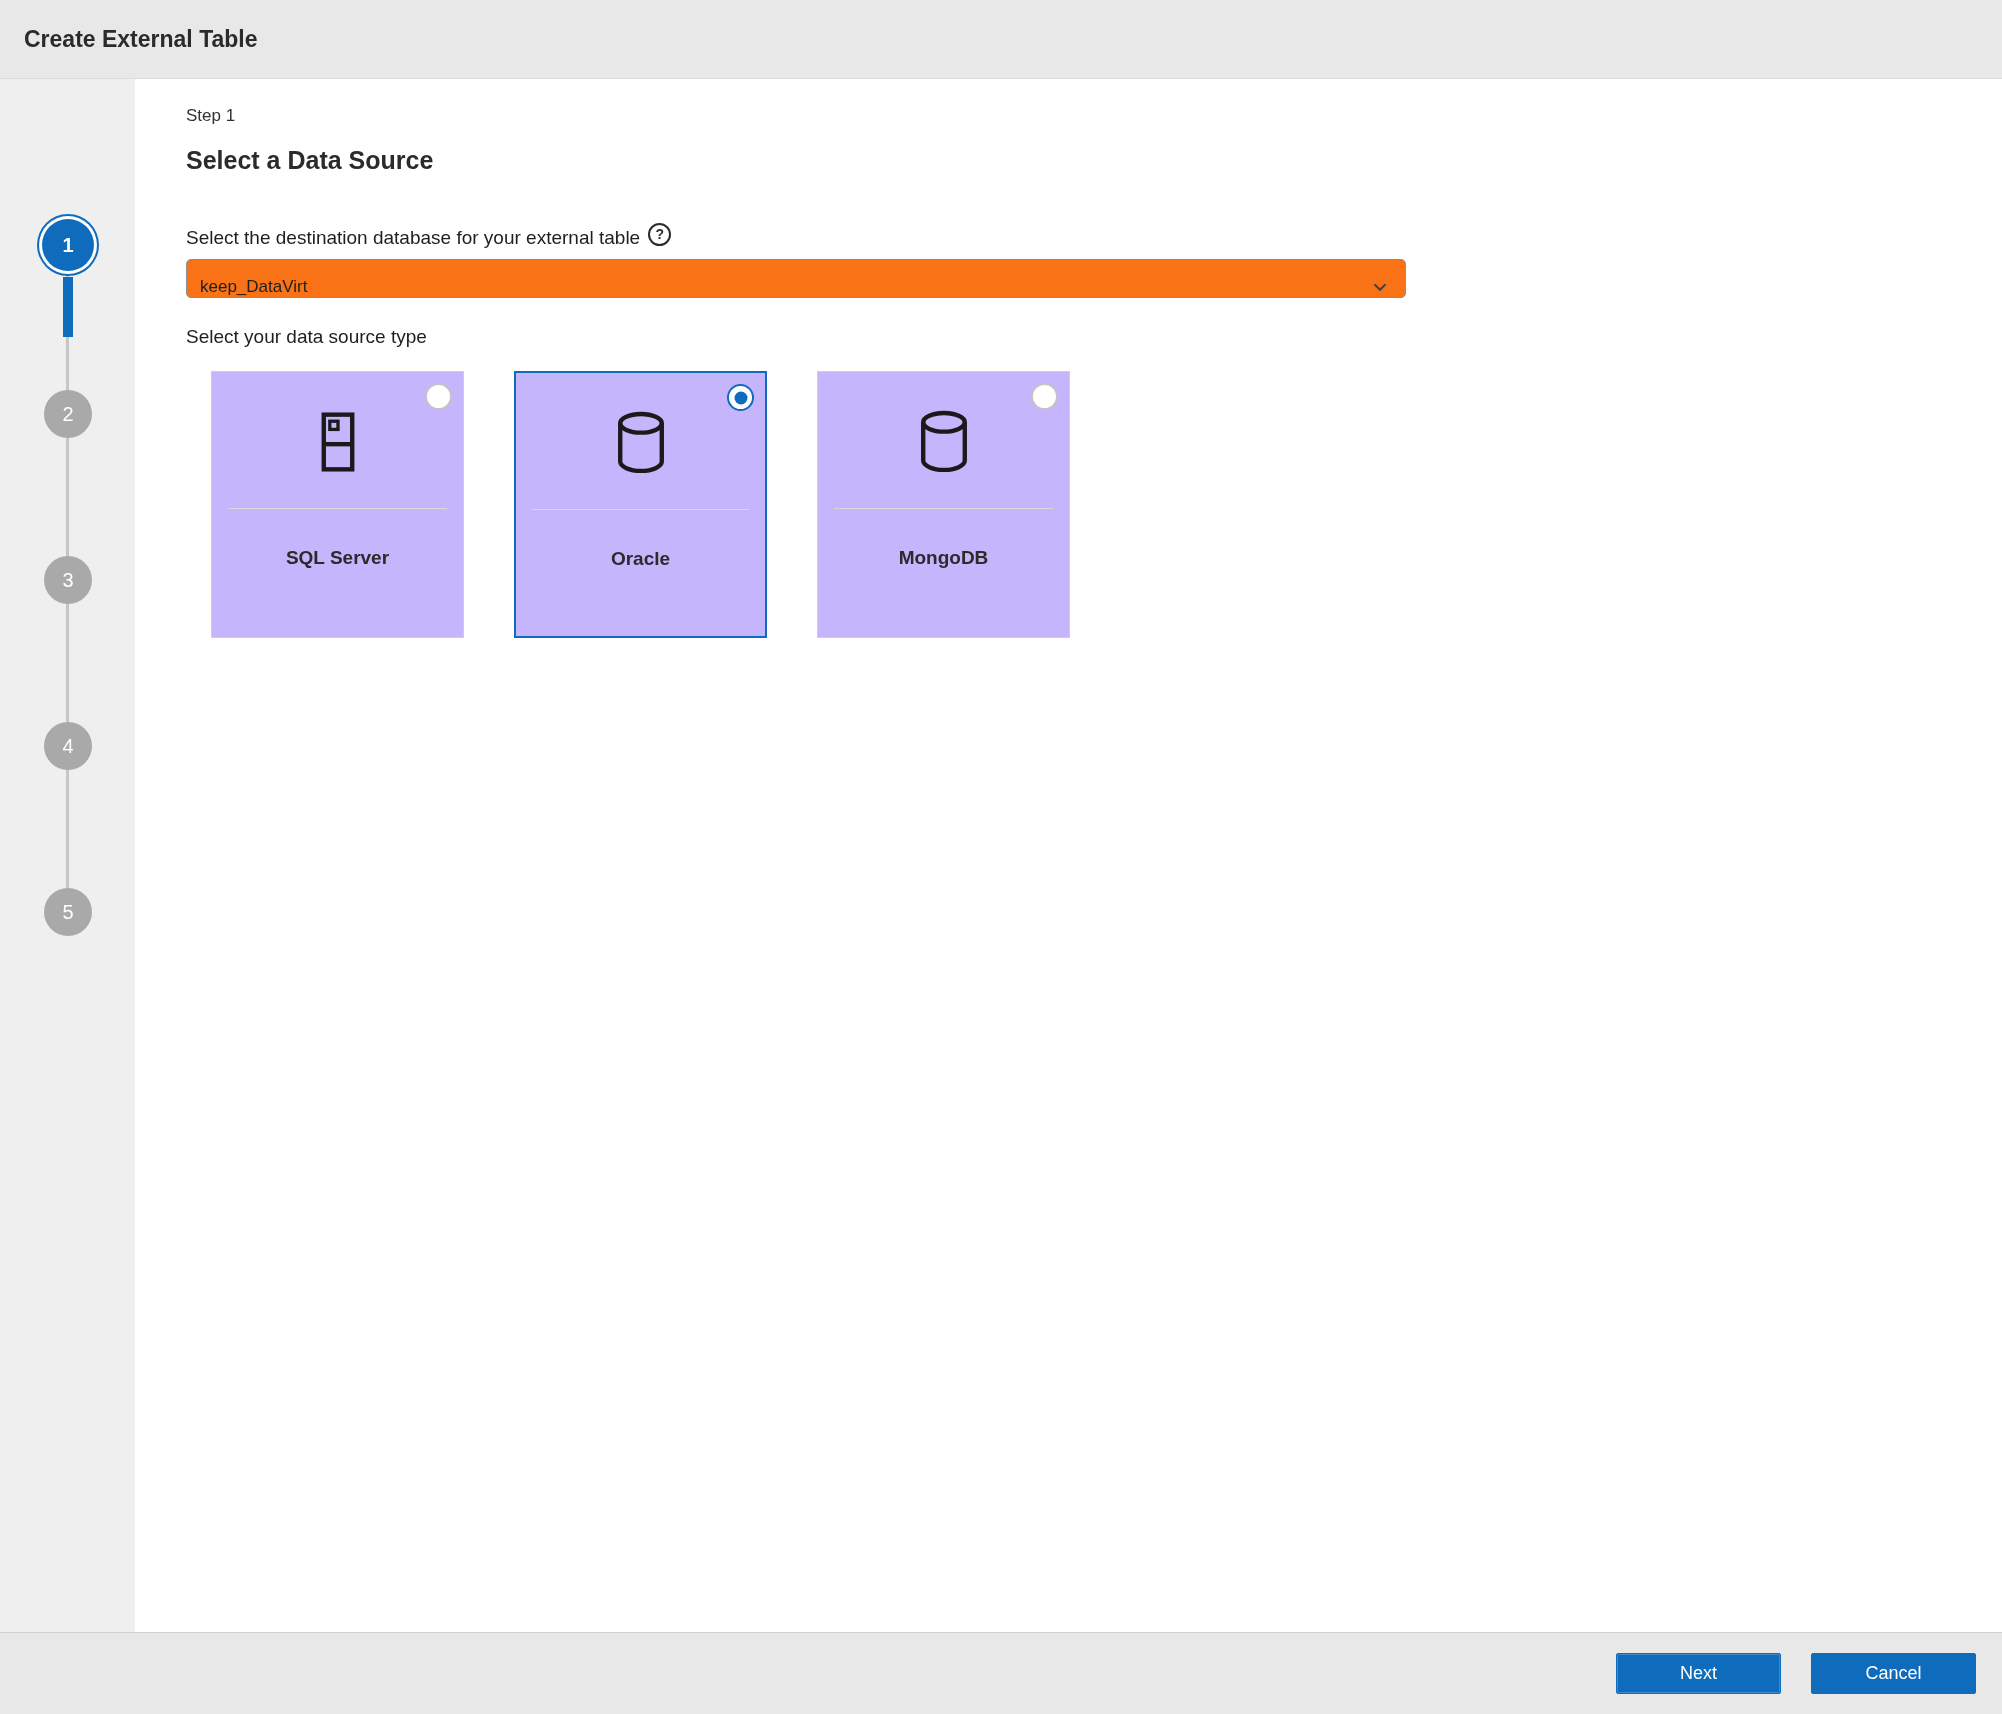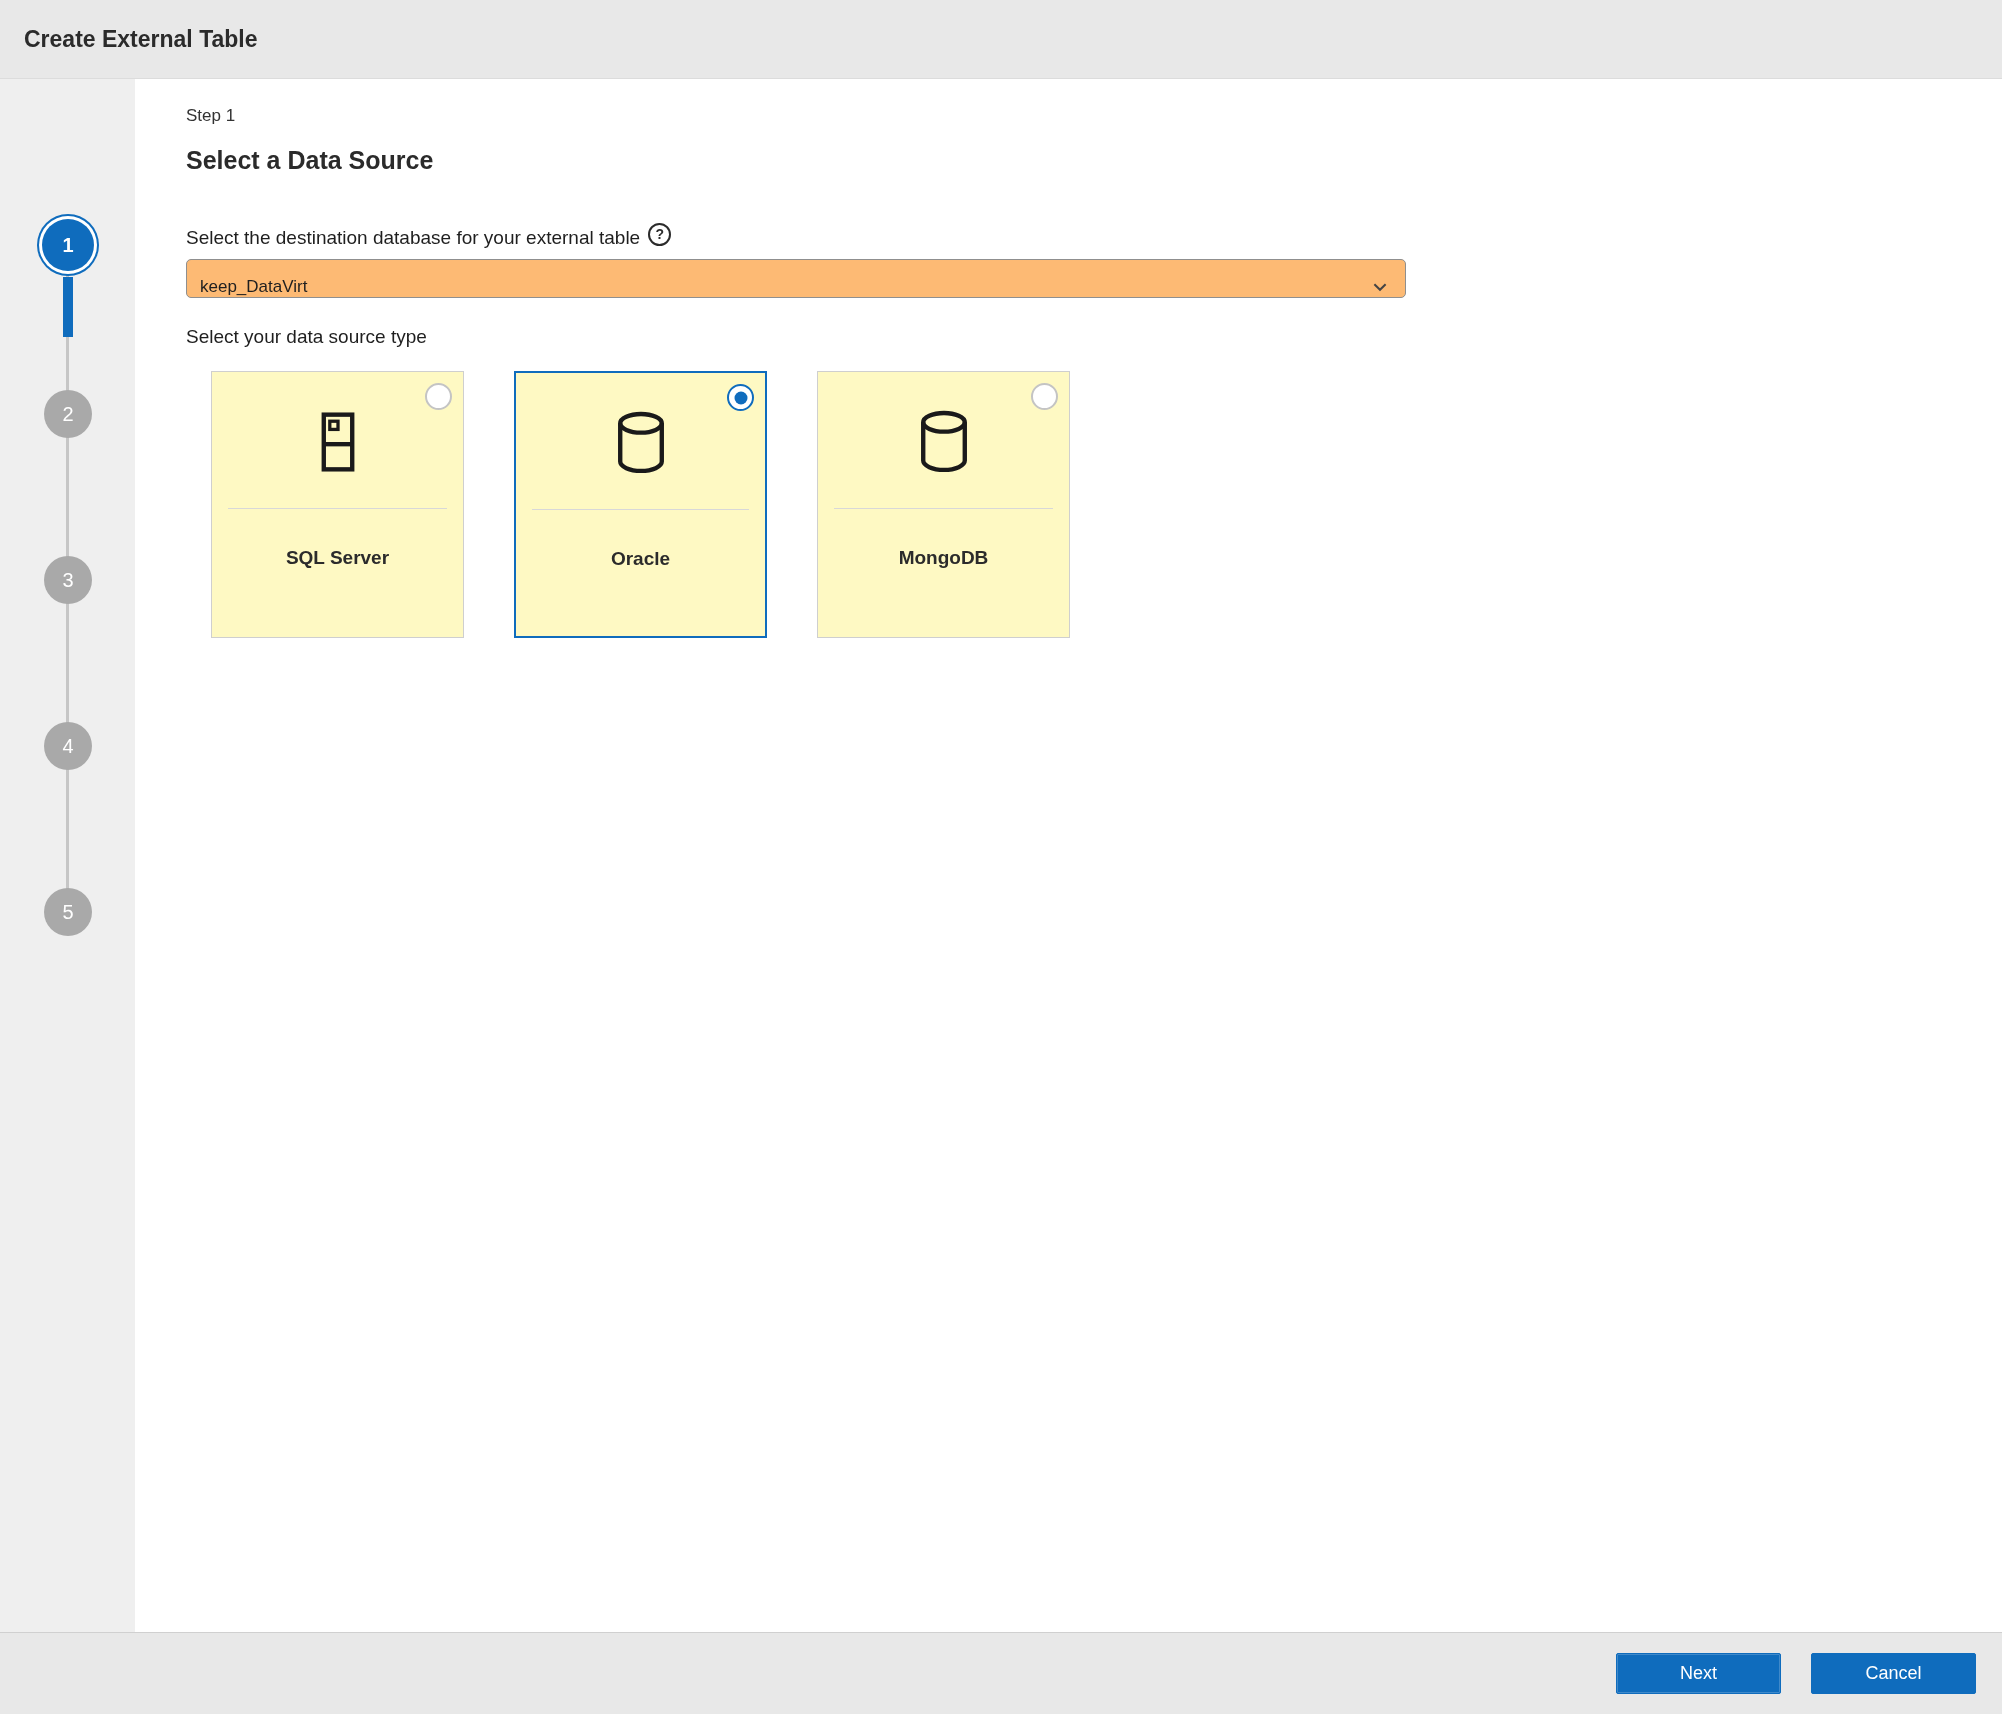--- a/index.html
+++ b/index.html
@@ -72,37 +72,37 @@
     border: 2px solid #2b2b2b;
     display: inline-flex; align-items: center; justify-content: center;
     font-size: 14px; font-weight: bold; color: #2b2b2b;
     margin-top: -8px;
   }
 
   .dropdown {
     margin-top: 10px;
     width: 1220px; height: 39px;
     border: 1px solid #8f8f8f; border-radius: 5px;
-    background: #fdba74;
+    background: #f97316;
     display: flex; align-items: center;
     padding: 16px 16px 0 13px;
     cursor: pointer;
   }
   .dropdown .value { font-size: 17px; color: #1f1f1f; flex: 1; }
   .chevron { width: 18px; height: 18px; }
 
   .source-label { margin-top: 28px; font-size: 19px; color: #1f1f1f; }
 
   
   .cards { margin-top: 23px; margin-left: 25px; display: flex; gap: 50px; }
   .card {
     position: relative;
     width: 253px; height: 267px;
     border: 1px solid #cfcfcf;
-    background: #fef9c3;
+    background: #c4b5fd;
     cursor: pointer;
   }
   .card.selected { border: 2px solid #0f6cbd; }
   .radio {
     position: absolute; top: 11px; right: 11px;
     width: 27px; height: 27px; border-radius: 50%;
     border: 2px solid #c4c4c4; background: #ffffff;
   }
   .radio.checked { border-color: #0f6cbd; }
   .radio.checked::after {

